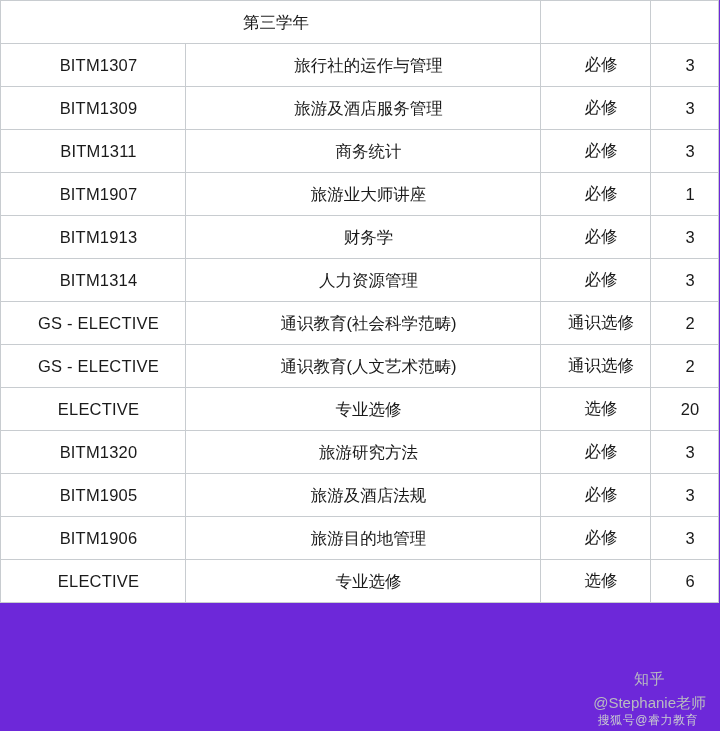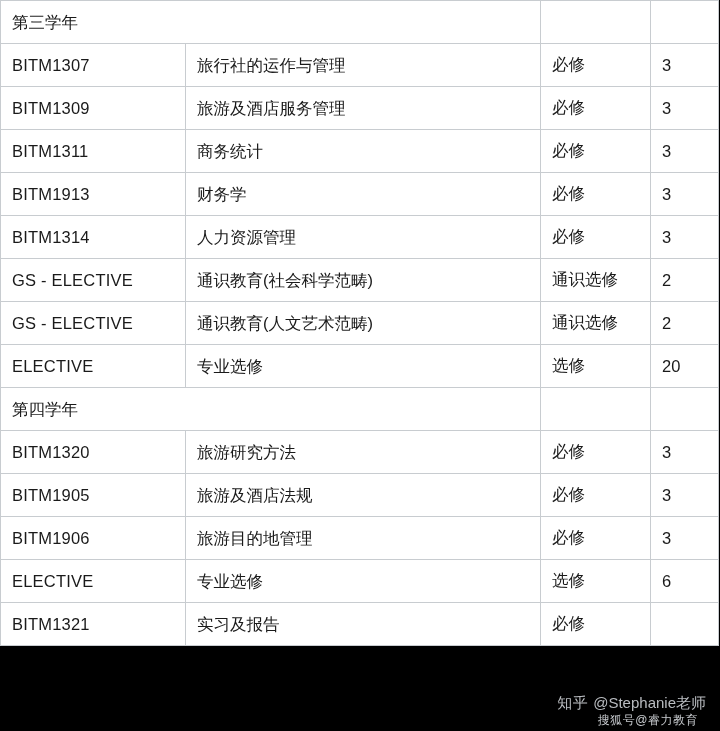--- a/index.html
+++ b/index.html
@@ -12,21 +12,22 @@
     height: 731px;
     font-family: "Liberation Sans", sans-serif;
     color: #1a1a1a;
     position: relative;
     overflow: hidden;
   }
   .sheet {
     width: 720px;
     height: 731px;
     position: relative;
-    background: #000000;
+    background: #6d28d9;
+    text-align: center;
   }
   table.course-table {
     border-collapse: collapse;
     table-layout: fixed;
     width: 718px;
     margin: 0;
     border-top: 1px solid #c8ccd0;
     border-left: 1px solid #c8ccd0;
   }
   table.course-table td {
@@ -66,20 +67,21 @@
     white-space: nowrap;
   }
   .wm-zhihu {
     right: 14px;
     bottom: 18px;
     font-size: 15px;
     color: #b9bcc0;
     display: flex;
     align-items: center;
     gap: 5px;
+    flex-direction: column;
   }
   .wm-zhihu .zh-logo {
     font-size: 15px;
     color: #b9bcc0;
     letter-spacing: 0.5px;
   }
   .wm-zhihu .zh-at {
     font-size: 15px;
     color: #b9bcc0;
   }
@@ -121,20 +123,26 @@
           <td class="cell-type">必修</td>
           <td class="cell-credit">3</td>
         </tr>
         <tr>
           <td class="cell-code">BITM1311</td>
           <td class="cell-name">商务统计</td>
           <td class="cell-type">必修</td>
           <td class="cell-credit">3</td>
         </tr>
         <tr>
+          <td class="cell-code">BITM1907</td>
+          <td class="cell-name">旅游业大师讲座</td>
+          <td class="cell-type">必修</td>
+          <td class="cell-credit">1</td>
+        </tr>
+        <tr>
           <td class="cell-code">BITM1913</td>
           <td class="cell-name">财务学</td>
           <td class="cell-type">必修</td>
           <td class="cell-credit">3</td>
         </tr>
         <tr>
           <td class="cell-code">BITM1314</td>
           <td class="cell-name">人力资源管理</td>
           <td class="cell-type">必修</td>
           <td class="cell-credit">3</td>
@@ -150,25 +158,20 @@
           <td class="cell-name">通识教育(人文艺术范畴)</td>
           <td class="cell-type">通识选修</td>
           <td class="cell-credit">2</td>
         </tr>
         <tr>
           <td class="cell-code">ELECTIVE</td>
           <td class="cell-name">专业选修</td>
           <td class="cell-type">选修</td>
           <td class="cell-credit">20</td>
         </tr>
-        <tr class="section-row">
-          <td class="section-cell" colspan="2">第四学年</td>
-          <td class="blank-cell"></td>
-          <td class="blank-cell"></td>
-        </tr>
         <tr>
           <td class="cell-code">BITM1320</td>
           <td class="cell-name">旅游研究方法</td>
           <td class="cell-type">必修</td>
           <td class="cell-credit">3</td>
         </tr>
         <tr>
           <td class="cell-code">BITM1905</td>
           <td class="cell-name">旅游及酒店法规</td>
           <td class="cell-type">必修</td>
@@ -178,26 +181,20 @@
           <td class="cell-code">BITM1906</td>
           <td class="cell-name">旅游目的地管理</td>
           <td class="cell-type">必修</td>
           <td class="cell-credit">3</td>
         </tr>
         <tr>
           <td class="cell-code">ELECTIVE</td>
           <td class="cell-name">专业选修</td>
           <td class="cell-type">选修</td>
           <td class="cell-credit">6</td>
-        </tr>
-        <tr>
-          <td class="cell-code">BITM1321</td>
-          <td class="cell-name">实习及报告</td>
-          <td class="cell-type">必修</td>
-          <td class="cell-credit"></td>
         </tr>
       </tbody>
   </table>
 
   <div class="wm wm-zhihu">
     <span class="zh-logo">知乎</span>
     <span class="zh-at">@Stephanie老师</span>
   </div>
   <div class="wm wm-sohu">搜狐号@睿力教育</div>
 

